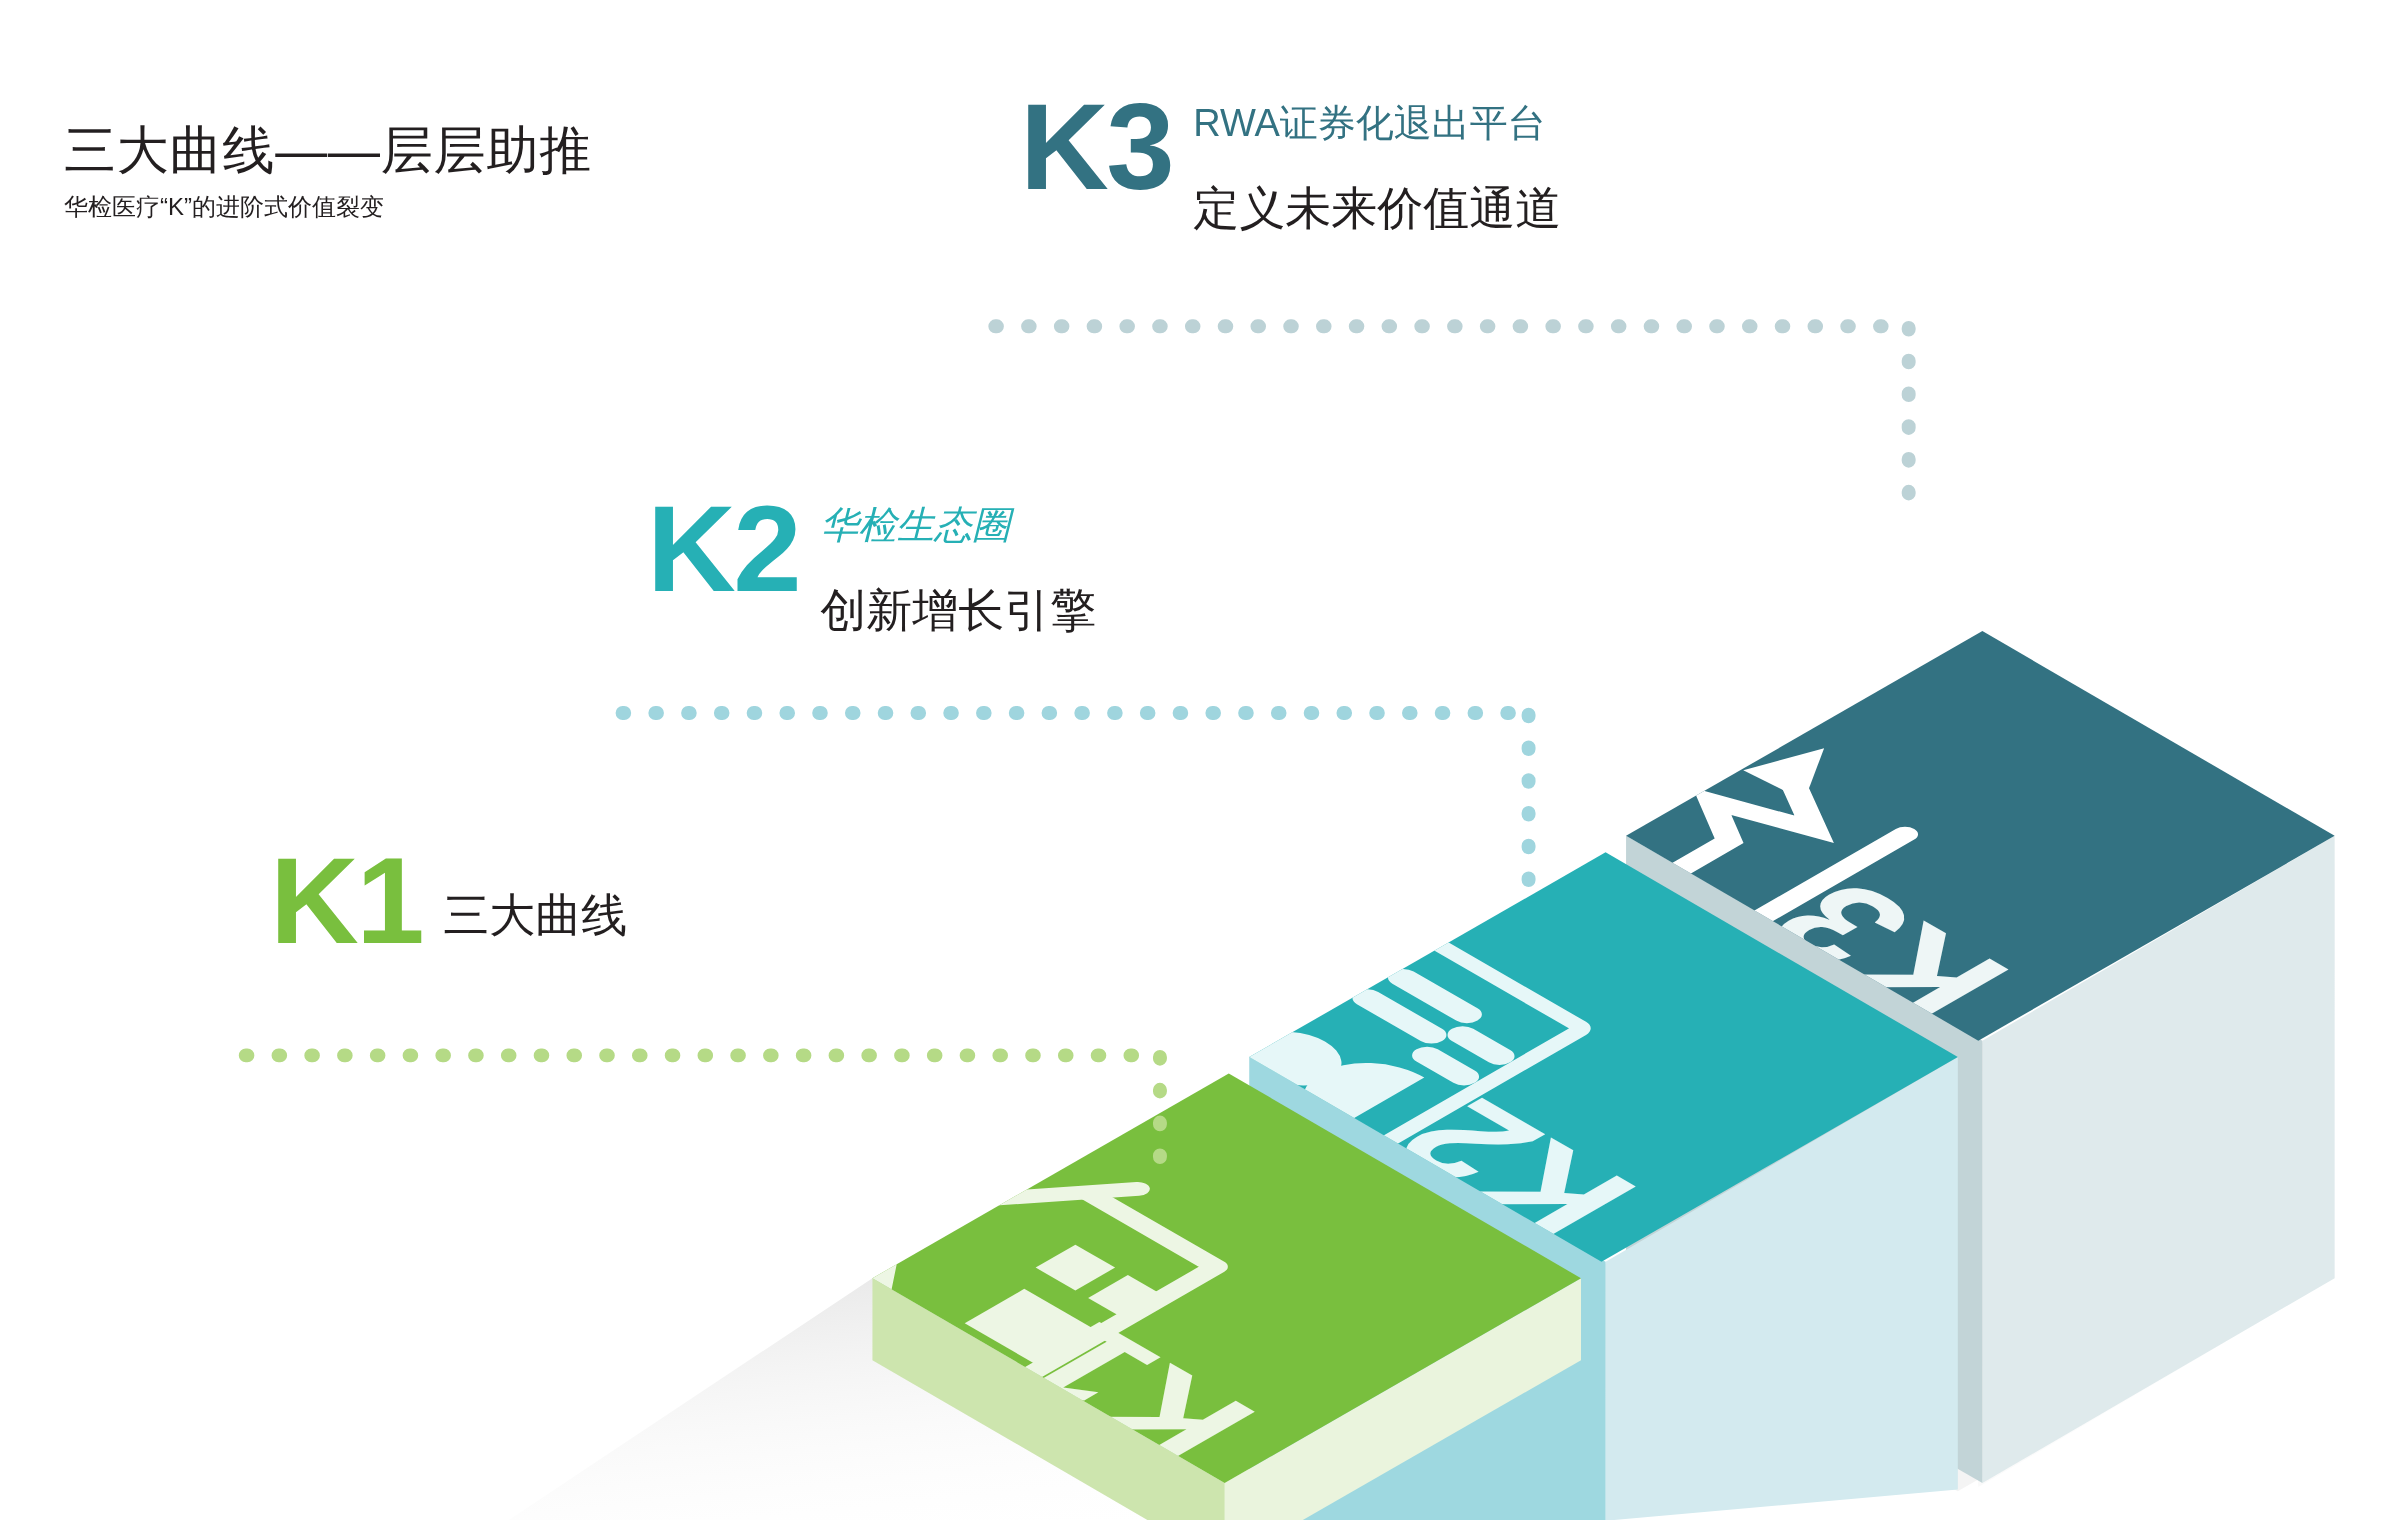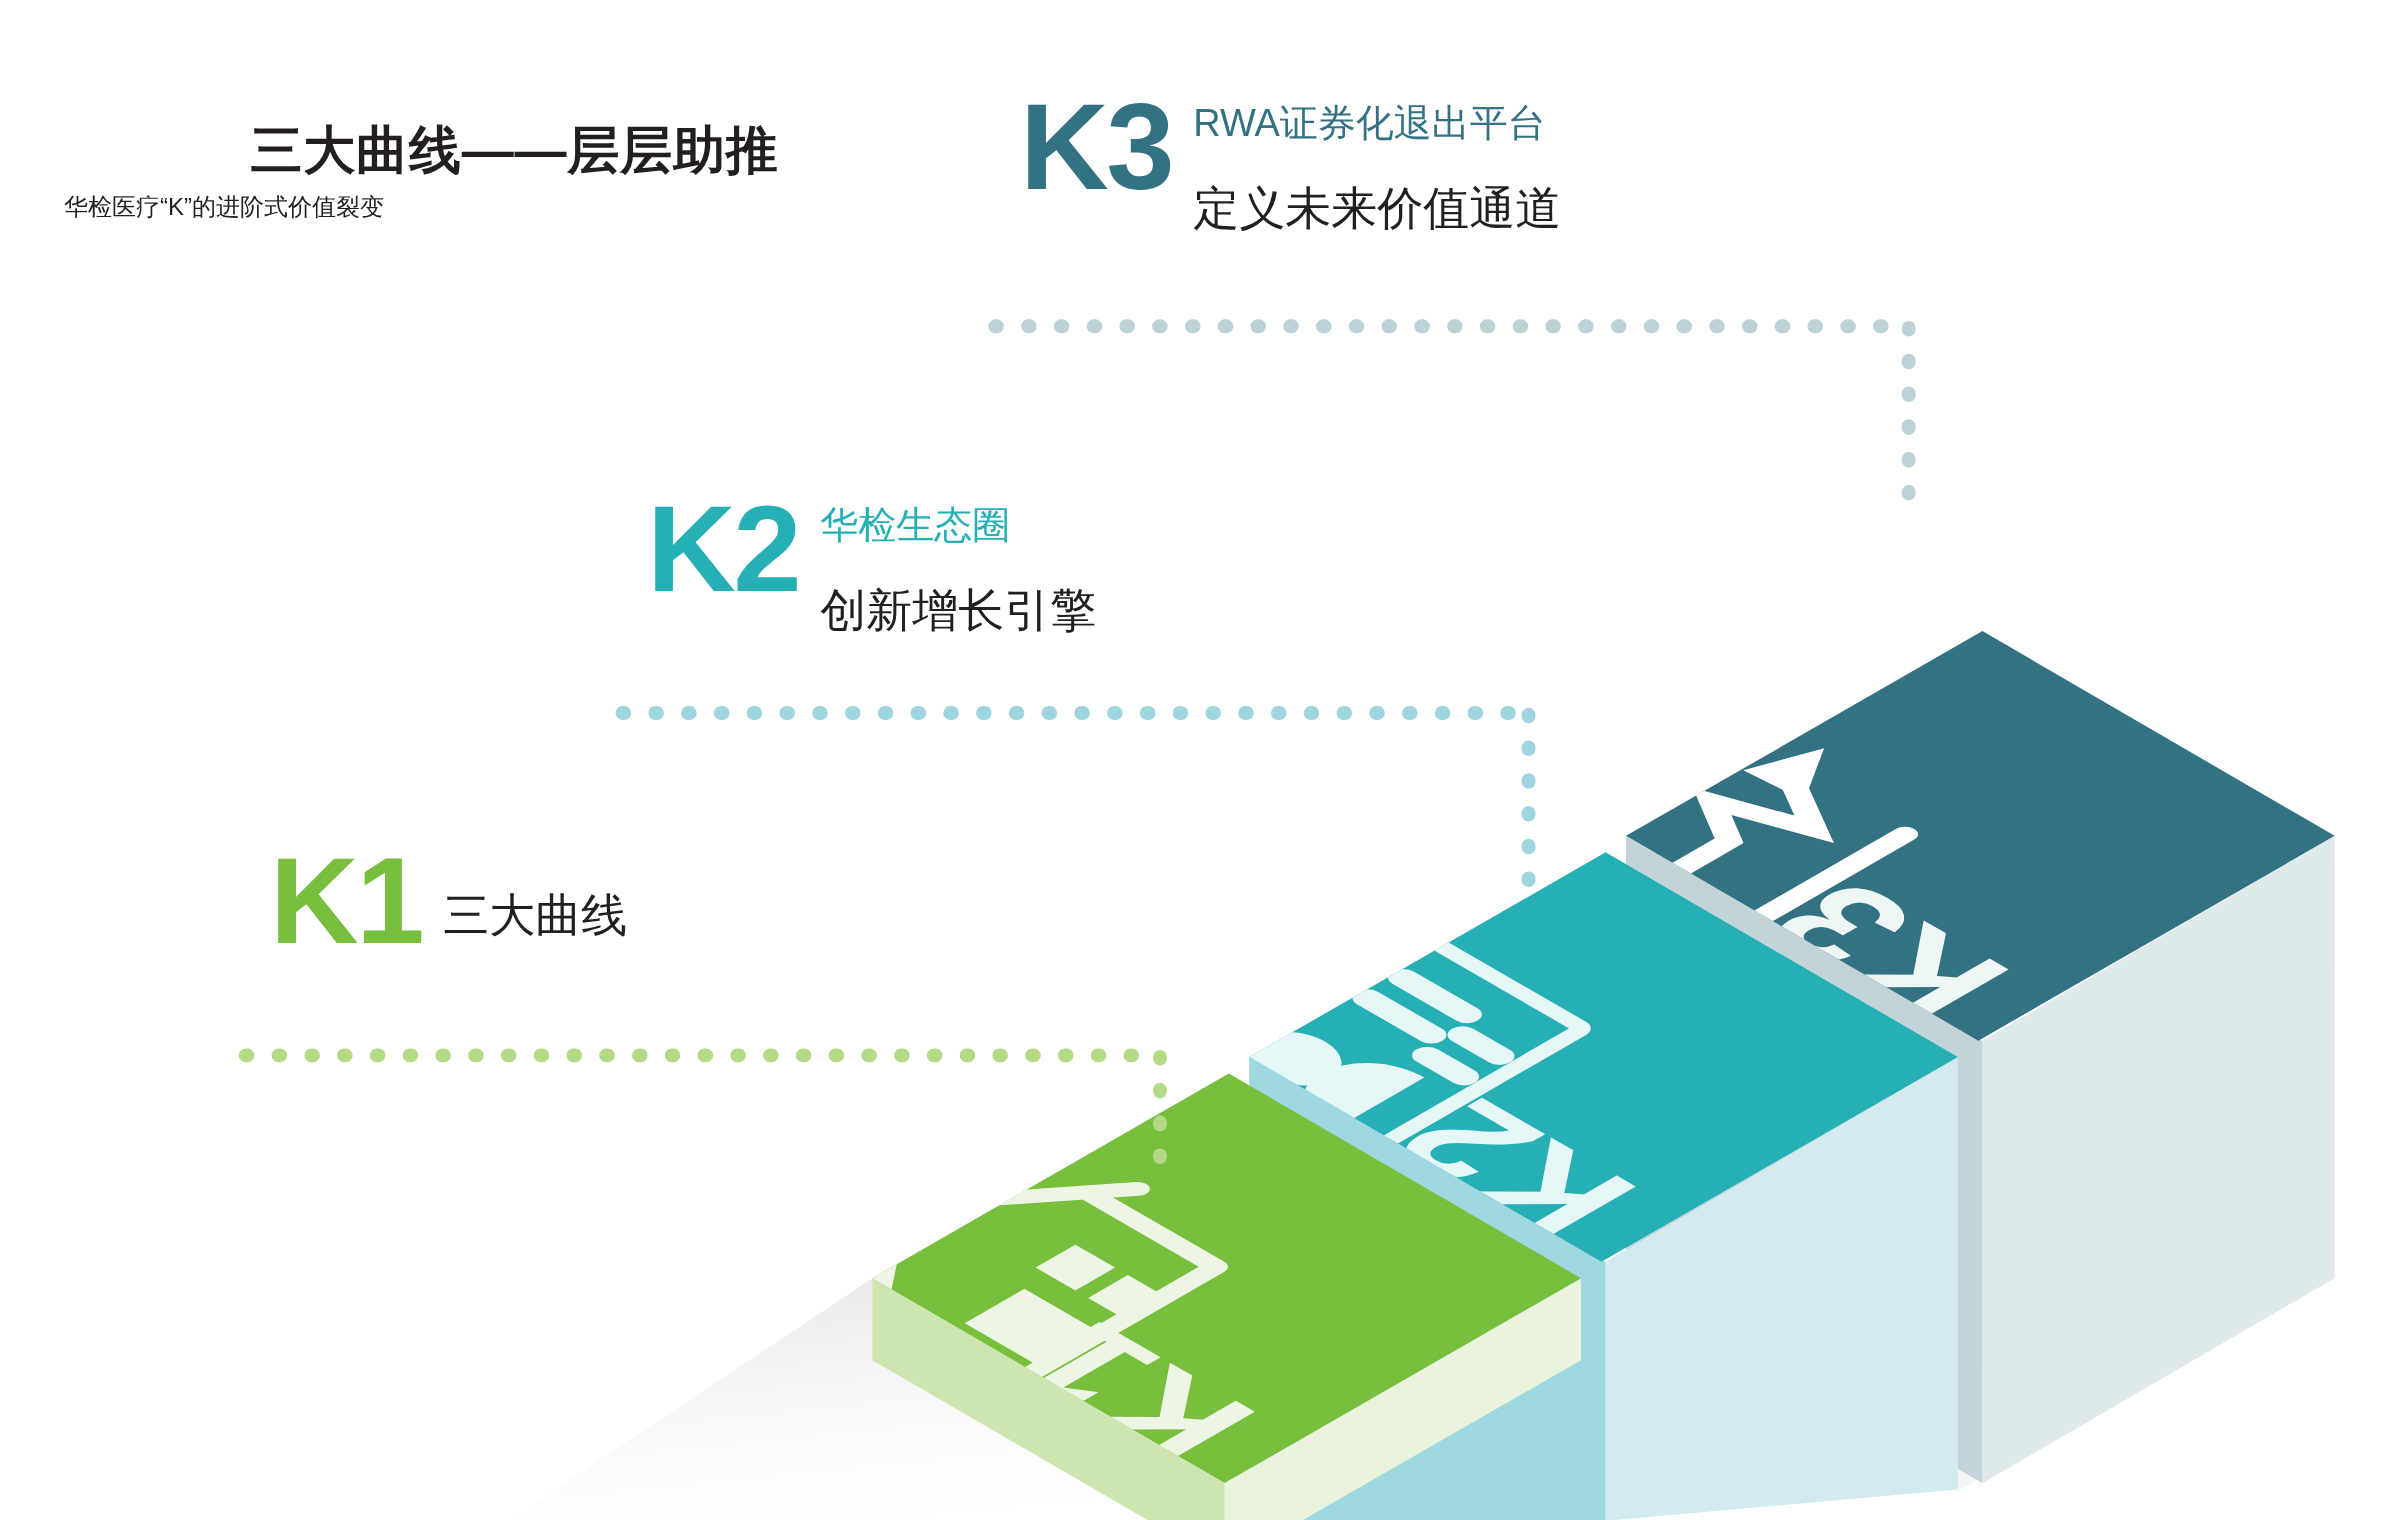--- a/index.html
+++ b/index.html
@@ -18,26 +18,25 @@
 
   
   #header {
     position: absolute;
     left: 64px;
     top: 123px;
     width: 901px;
   }
   #header .title {
     font-size: 52px;
-    font-weight: bold;
+    font-weight: normal;
     color: #231f20;
     letter-spacing: 0.8px;
     line-height: 1.05;
     white-space: nowrap;
-    text-align: center;
   }
   #header .subtitle {
     font-size: 24px;
     font-weight: normal;
     color: #231f20;
     line-height: 1.35;
     margin-top: 13px;
     white-space: nowrap;
   }
 
@@ -70,21 +69,21 @@
     color: #231f20;
     margin-top: 33px;
   }
 
   #label-k3 { left: 1020px; top: 90px; }
   #label-k3 .k-token { color: #337282; }
   #label-k3 .k-line1 { color: #337282; }
 
   #label-k2 { left: 647px; top: 492px; }
   #label-k2 .k-token { color: #26b0b5; }
-  #label-k2 .k-line1 { color: #26b0b5; }
+  #label-k2 .k-line1 { color: #26b0b5; font-style: italic; }
 
   #label-k1 { left: 270px; top: 844px; }
   #label-k1 .k-token { color: #79bf3e; }
   #label-k1 .k-line1 { color: #79bf3e; }
 
   
   #scene {
     position: absolute;
     left: 0;
     top: 0;

